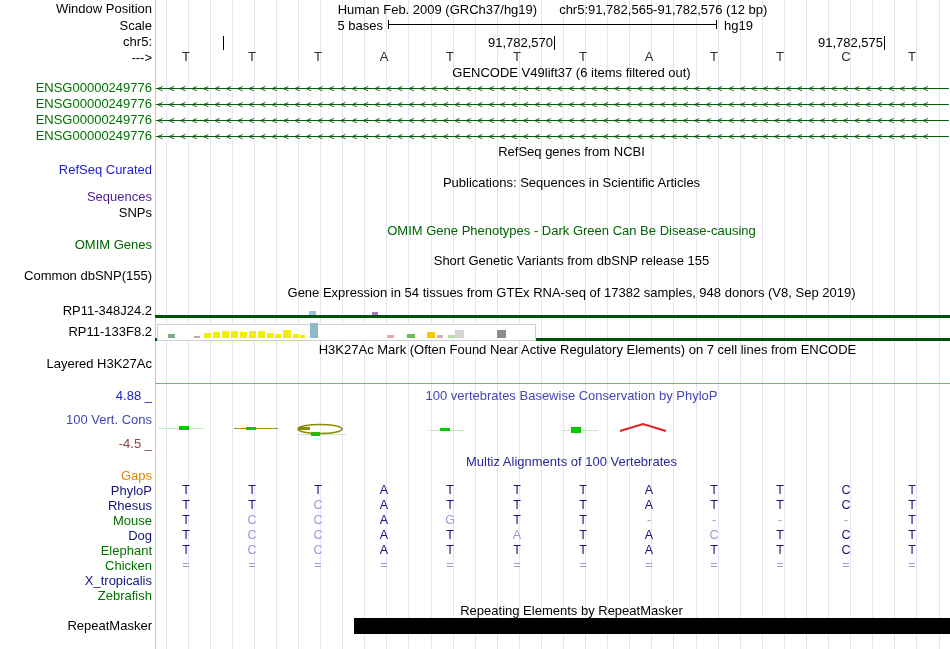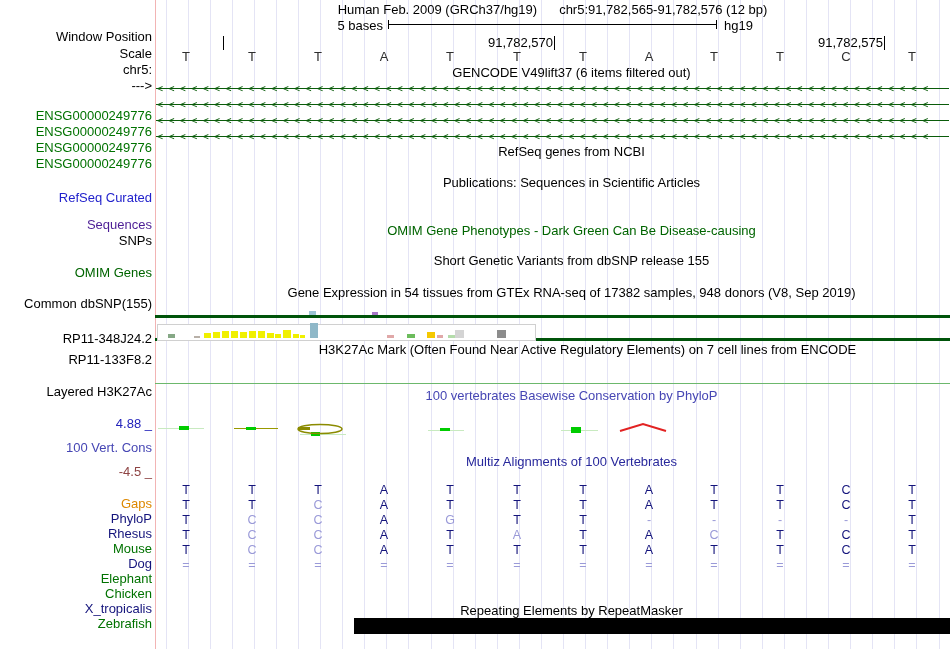--- a/index.html
+++ b/index.html
@@ -2,21 +2,21 @@
 <html><head>
 <meta charset="utf-8">
 <style>
   html,body{margin:0;padding:0;background:#fff;}
   #canvas{
     position:relative;width:950px;height:649px;background:#fff;overflow:hidden;
     font-family:"Liberation Sans","DejaVu Sans",sans-serif;
   }
   .grid-line{position:absolute;top:0;bottom:0;width:1px;background:#e4e4f5;}
   .pink-line{position:absolute;left:155px;top:0;bottom:0;width:1px;background:#f2b4b4;}
-  .left-label{position:absolute;right:798px;white-space:nowrap;font-size:13px;line-height:14px;color:#000;text-align:right;margin-top:28px;}
+  .left-label{position:absolute;right:798px;white-space:nowrap;font-size:13px;line-height:14px;color:#000;text-align:right;}
   .center-title{position:absolute;left:155px;width:833px;text-align:center;font-size:13px;line-height:14px;color:#000;white-space:nowrap;}
   .title-row{position:absolute;left:155px;width:795px;top:2px;display:flex;justify-content:center;gap:22px;font-size:13px;color:#000;}
   .scale-text{position:absolute;font-size:13px;color:#000;white-space:nowrap;}
   .tick{position:absolute;width:1px;background:#000;}
   .hline{position:absolute;height:1px;background:#000;}
   .ruler-num{position:absolute;font-size:13px;color:#000;white-space:nowrap;transform:translateX(-100%);}
   .base-letter{position:absolute;font-size:13px;color:#2e2e2e;transform:translateX(-50%);line-height:13px;}
   .aln-letter{position:absolute;font-size:12.5px;font-weight:400;transform:translateX(-50%);line-height:13px;}
   .gencode-line{position:absolute;left:156px;width:793px;height:1px;background:#0a5c0a;}
   .gencode-arrows{position:absolute;left:157px;width:791px;overflow:hidden;white-space:nowrap;

